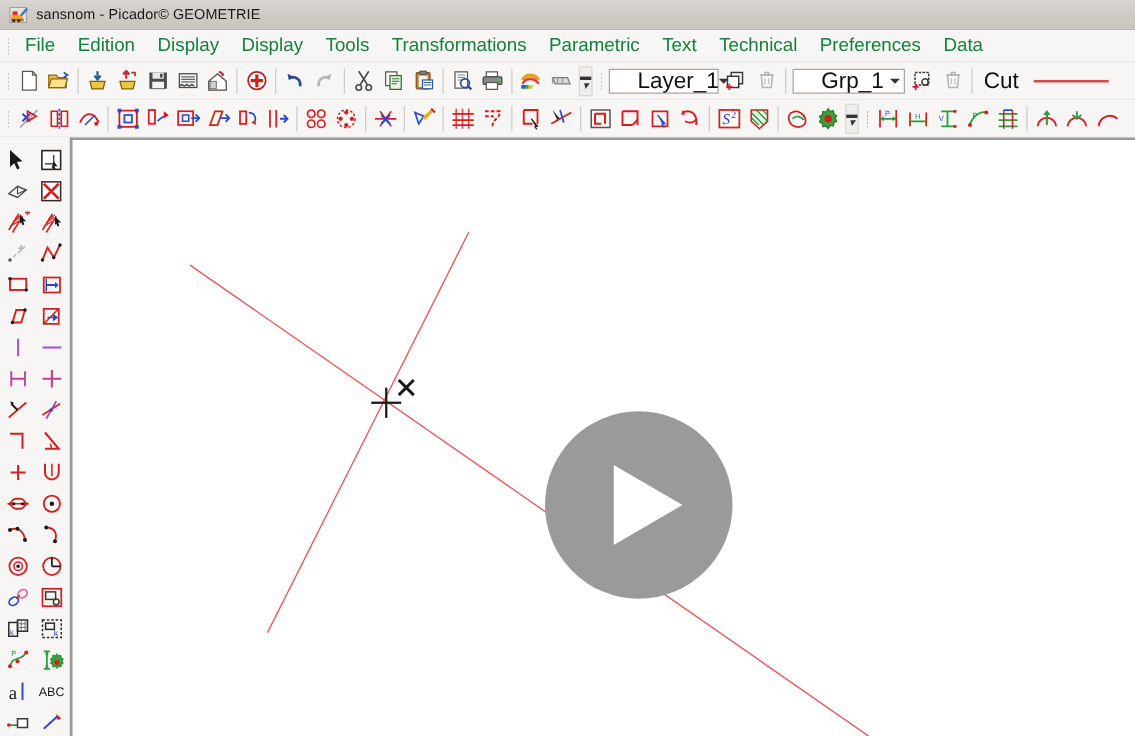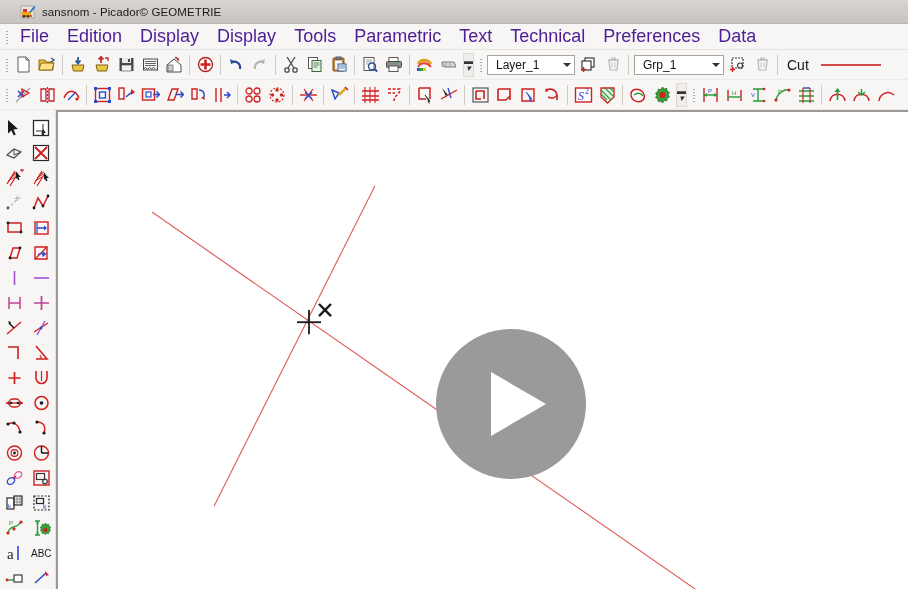--- a/index.html
+++ b/index.html
@@ -16,21 +16,21 @@
     width: 908px; height: 589px;
     background: #f5f4f3;
     display: flex; flex-direction: column;
   }
 
   
   .titlebar {
     height: 24px;
     background: linear-gradient(to bottom,#d8d5d2 0%,#cfcbc7 50%,#c8c4c0 100%);
     display: flex; align-items: center;
-    padding-left: 20px;
+    padding-left: 7px;
     border-bottom: 1px solid #b9b5b1;
     flex: 0 0 24px;
   }
   .app-icon {
     width: 16px; height: 16px;
     position: relative;
     margin-right: 6px;
     flex: 0 0 16px;
   }
   .title-text {
@@ -53,22 +53,22 @@
     width: 9px; height: 20px;
     display: flex; align-items: center; justify-content: center;
     flex: 0 0 9px;
   }
   .grip i {
     display: block; width: 2px; height: 14px;
     background-image: radial-gradient(#b0aca8 45%, transparent 46%);
     background-size: 2px 3px;
   }
   .menu-item {
-    font-size: 18px;
-    color: #4c1d95;
+    font-size: 15px;
+    color: #15803d;
     padding: 3px 9px;
     white-space: nowrap;
     cursor: default;
   }
 
   
   .toolbar {
     display: flex; align-items: center;
     background: #f7f6f5;
     flex: 0 0 30px;
@@ -94,37 +94,37 @@
     display:flex; flex-direction:column; align-items:center; justify-content:center;
     background:#f0eeec; border:1px solid #dcd8d4; margin: 0 2px;
   }
   .overflow i { font-size: 9px; line-height: 7px; color:#333; }
 
   
   .combo {
     height: 20px; display: flex; align-items: center;
     background: #fff; border: 1px solid #a9a5a1;
     margin: 0 2px; min-width: 74px;
-    font-size: 12px; color: #111;
-    padding-left: 8px;
+    font-size: 18px; color: #111;
+    padding-left: 22px;
     position: relative;
   }
   .combo span.val { flex: 1; white-space: nowrap; }
   .combo .arrow {
     width: 15px; height: 18px;
     display: flex; align-items: center; justify-content: center;
   }
   .combo .arrow::after {
     content: ""; width: 0; height: 0;
     border-left: 4px solid transparent;
     border-right: 4px solid transparent;
     border-top: 4px solid #333;
   }
   .tb-label {
-    font-size: 14px; color: #111; padding: 0 6px; white-space: nowrap;
+    font-size: 18px; color: #111; padding: 0 6px; white-space: nowrap;
   }
   .line-preview {
     width: 60px; height: 2px; background: #d4484a; margin-left: 6px;
   }
 
   
   .workspace { display: flex; flex: 1 1 auto; min-height: 0; position: relative; }
 
   .sidebar {
     width: 56px; flex: 0 0 56px;
@@ -201,20 +201,21 @@
 
   <div class="menubar">
     <div class="grip">
         <i></i>
       </div>
     <div class="menu-item">File</div>
     <div class="menu-item">Edition</div>
     <div class="menu-item">Display</div>
     <div class="menu-item">Display</div>
     <div class="menu-item">Tools</div>
+    <div class="menu-item">Transformations</div>
     <div class="menu-item">Parametric</div>
     <div class="menu-item">Text</div>
     <div class="menu-item">Technical</div>
     <div class="menu-item">Preferences</div>
     <div class="menu-item">Data</div>
   </div>
 
   <div class="toolbar">
     <div class="grip">
         <i></i>

